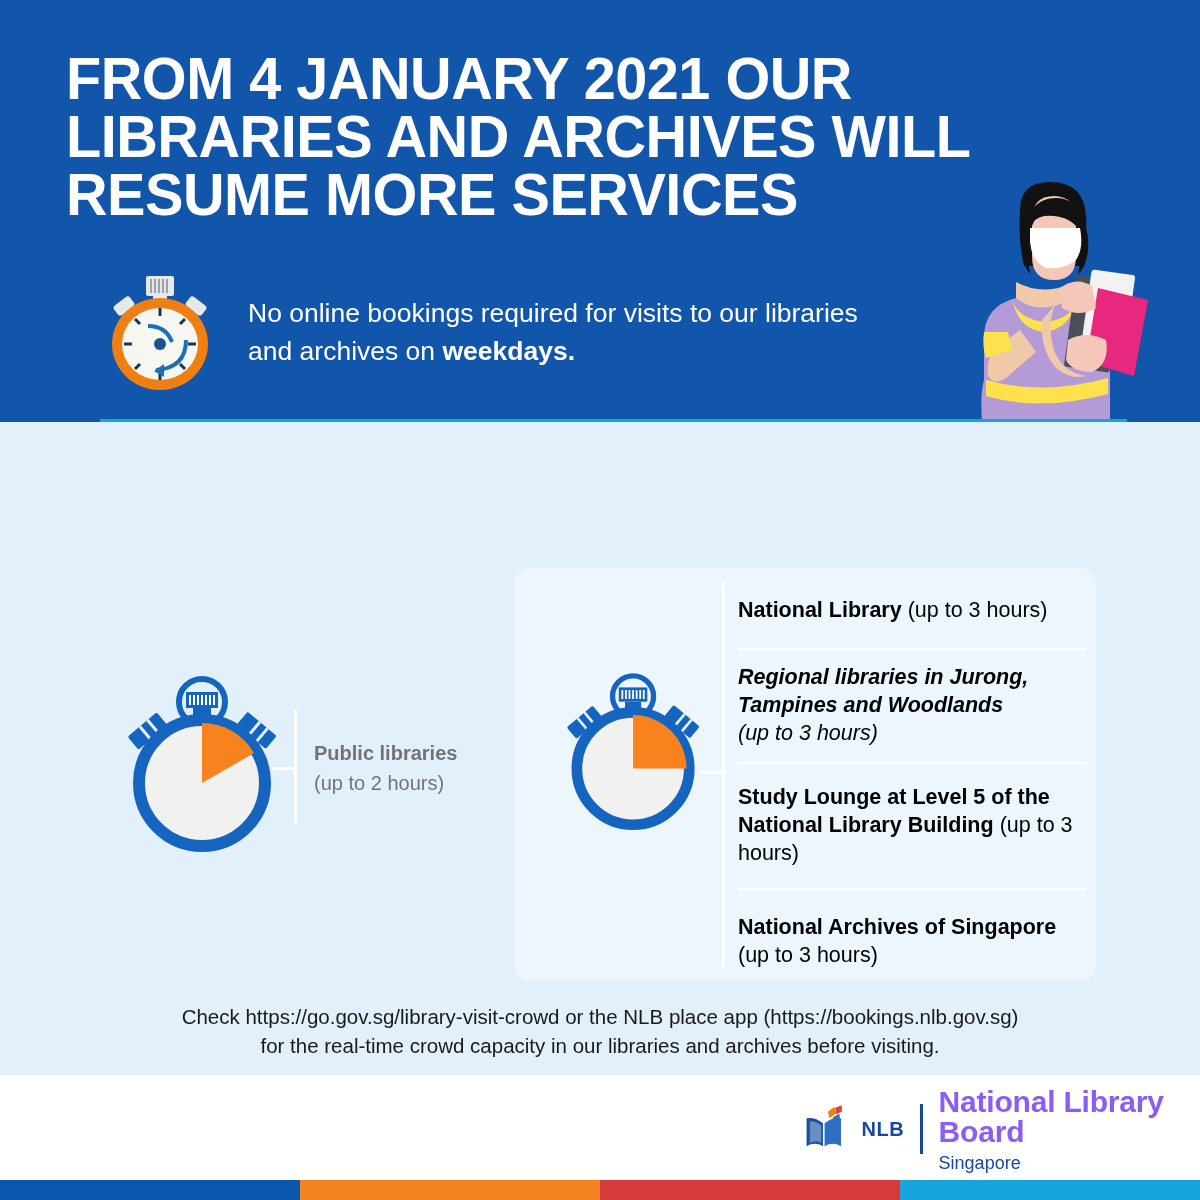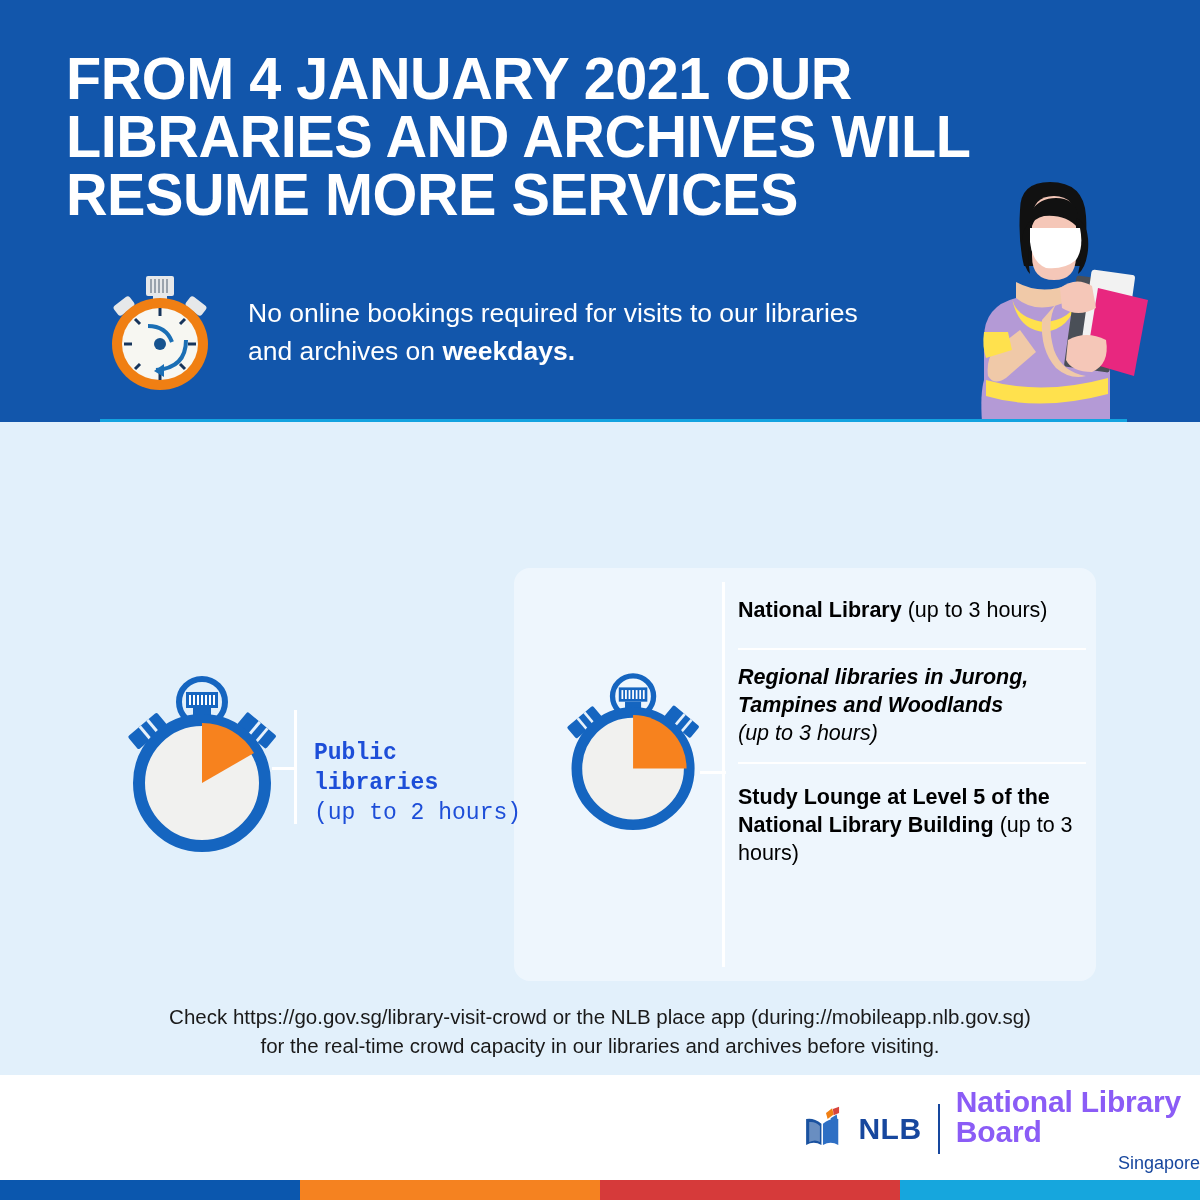--- a/index.html
+++ b/index.html
@@ -174,24 +174,23 @@
     top: 99px;
     width: 24px;
     height: 3px;
     background: #ffffff;
   }
   .label-public {
     position: absolute;
     left: 204px;
     top: 70px;
     width: 220px;
-    color: #1d4ed8;
-    font-size: 23px;
+    color: #737373;
+    font-size: 20px;
     line-height: 30px;
-    font-family: Liberation Mono, monospace;
   }
   .label-public b { font-weight: bold; }
 
   
   .sw-blue-b {
     position: absolute;
     left: 551px;
     top: 666px;
     width: 165px;
     height: 165px;
@@ -232,41 +231,40 @@
     top: 1096px;
     height: 66px;
     display: flex;
     align-items: center;
   }
   .logo-mark { width: 58px; height: 58px; }
   .logo-nlb {
     margin-left: 14px;
     color: #17479e;
     font-weight: bold;
-    font-size: 30px;
+    font-size: 20px;
     letter-spacing: 0.5px;
   }
   .logo-bar {
     width: 3px;
     height: 50px;
     background: #17479e;
     margin: 0 16px;
   }
   .logo-words { line-height: 1; }
   .logo-l1 {
     color: #8b5cf6;
     font-weight: bold;
     font-size: 30px;
     letter-spacing: -0.2px;
   }
   .logo-l2 {
     color: #17479e;
     font-size: 18px;
     margin-top: 7px;
-    text-align: right;
   }
 
   
   .colorbar {
     position: absolute;
     left: 0; top: 1180px;
     width: 1200px;
     height: 20px;
     display: flex;
   }
@@ -361,20 +359,23 @@
   <div class="list-items">
     <div class="list-item li-0">
       <div><b>National Library</b> <span>(up to 3 hours)</span></div>
     </div>
     <div class="list-item li-1">
       <div><b>Regional libraries in Jurong, Tampines and Woodlands</b><br><span>(up to 3 hours)</span></div>
     </div>
     <div class="list-item li-2">
       <div><b>Study Lounge at Level 5 of the National Library Building</b> <span>(up to 3 hours)</span></div>
     </div>
+    <div class="list-item li-3">
+      <div><b>National Archives of Singapore</b> <span>(up to 3 hours)</span></div>
+    </div>
   </div>
 
   <div class="sw-left-group">
     <svg class="sw-blue-a" viewBox="0 0 185 185">
       <circle cx="92" cy="34" r="23" fill="none" stroke="#1565c0" stroke-width="6"></circle>
       <rect x="76" y="24" width="32" height="16" fill="#1565c0"></rect>
       <g stroke="#ffffff" stroke-width="2">
         <line x1="80" y1="27" x2="80" y2="37"></line>
         <line x1="84" y1="27" x2="84" y2="37"></line>
         <line x1="88" y1="27" x2="88" y2="37"></line>
@@ -427,21 +428,21 @@
       <rect x="128" y="54" width="38" height="17" rx="2" fill="#1565c0"></rect>
       <line x1="144" y1="54" x2="144" y2="71" stroke="#e6f1fb" stroke-width="3"></line>
       <line x1="154" y1="54" x2="154" y2="71" stroke="#e6f1fb" stroke-width="3"></line>
     </g>
     <circle cx="92" cy="115" r="63" fill="#f1f1ef" stroke="#1565c0" stroke-width="12"></circle>
     <path d="M92 115 L92 55 A60 60 0 0 1 152 115 Z" fill="#f7821e"></path>
   </svg>
   <div class="conn-h-mid"></div>
 
   <div class="footnote">
-    <span>Check </span><span class="u">https://go.gov.sg/library-visit-crowd</span><span> or the NLB place app (</span><span class="u">during://mobileapp.nlb.gov.sg</span><span>)</span><br>
+    <span>Check </span><span class="u">https://go.gov.sg/library-visit-crowd</span><span> or the NLB place app (</span><span class="u">https://bookings.nlb.gov.sg</span><span>)</span><br>
     <span>for the real-time crowd capacity in our libraries and archives before visiting.</span>
   </div>
 
   <div class="footer-white"></div>
 
   <div class="logo-wrap">
     <svg class="logo-mark" viewBox="0 0 58 58">
       <path d="M8 16 L8 50 Q18 44 28 50 L28 22 Q18 14 8 16 Z" fill="#1a52a0"></path>
       <path d="M30 22 L30 50 Q40 44 50 50 L50 16 Q40 14 30 22 Z" fill="#2e6fc4"></path>
       <path d="M12 20 L12 46 Q20 42 26 46 L26 25 Q20 19 12 20 Z" fill="#ffffff" opacity="0.35"></path>

